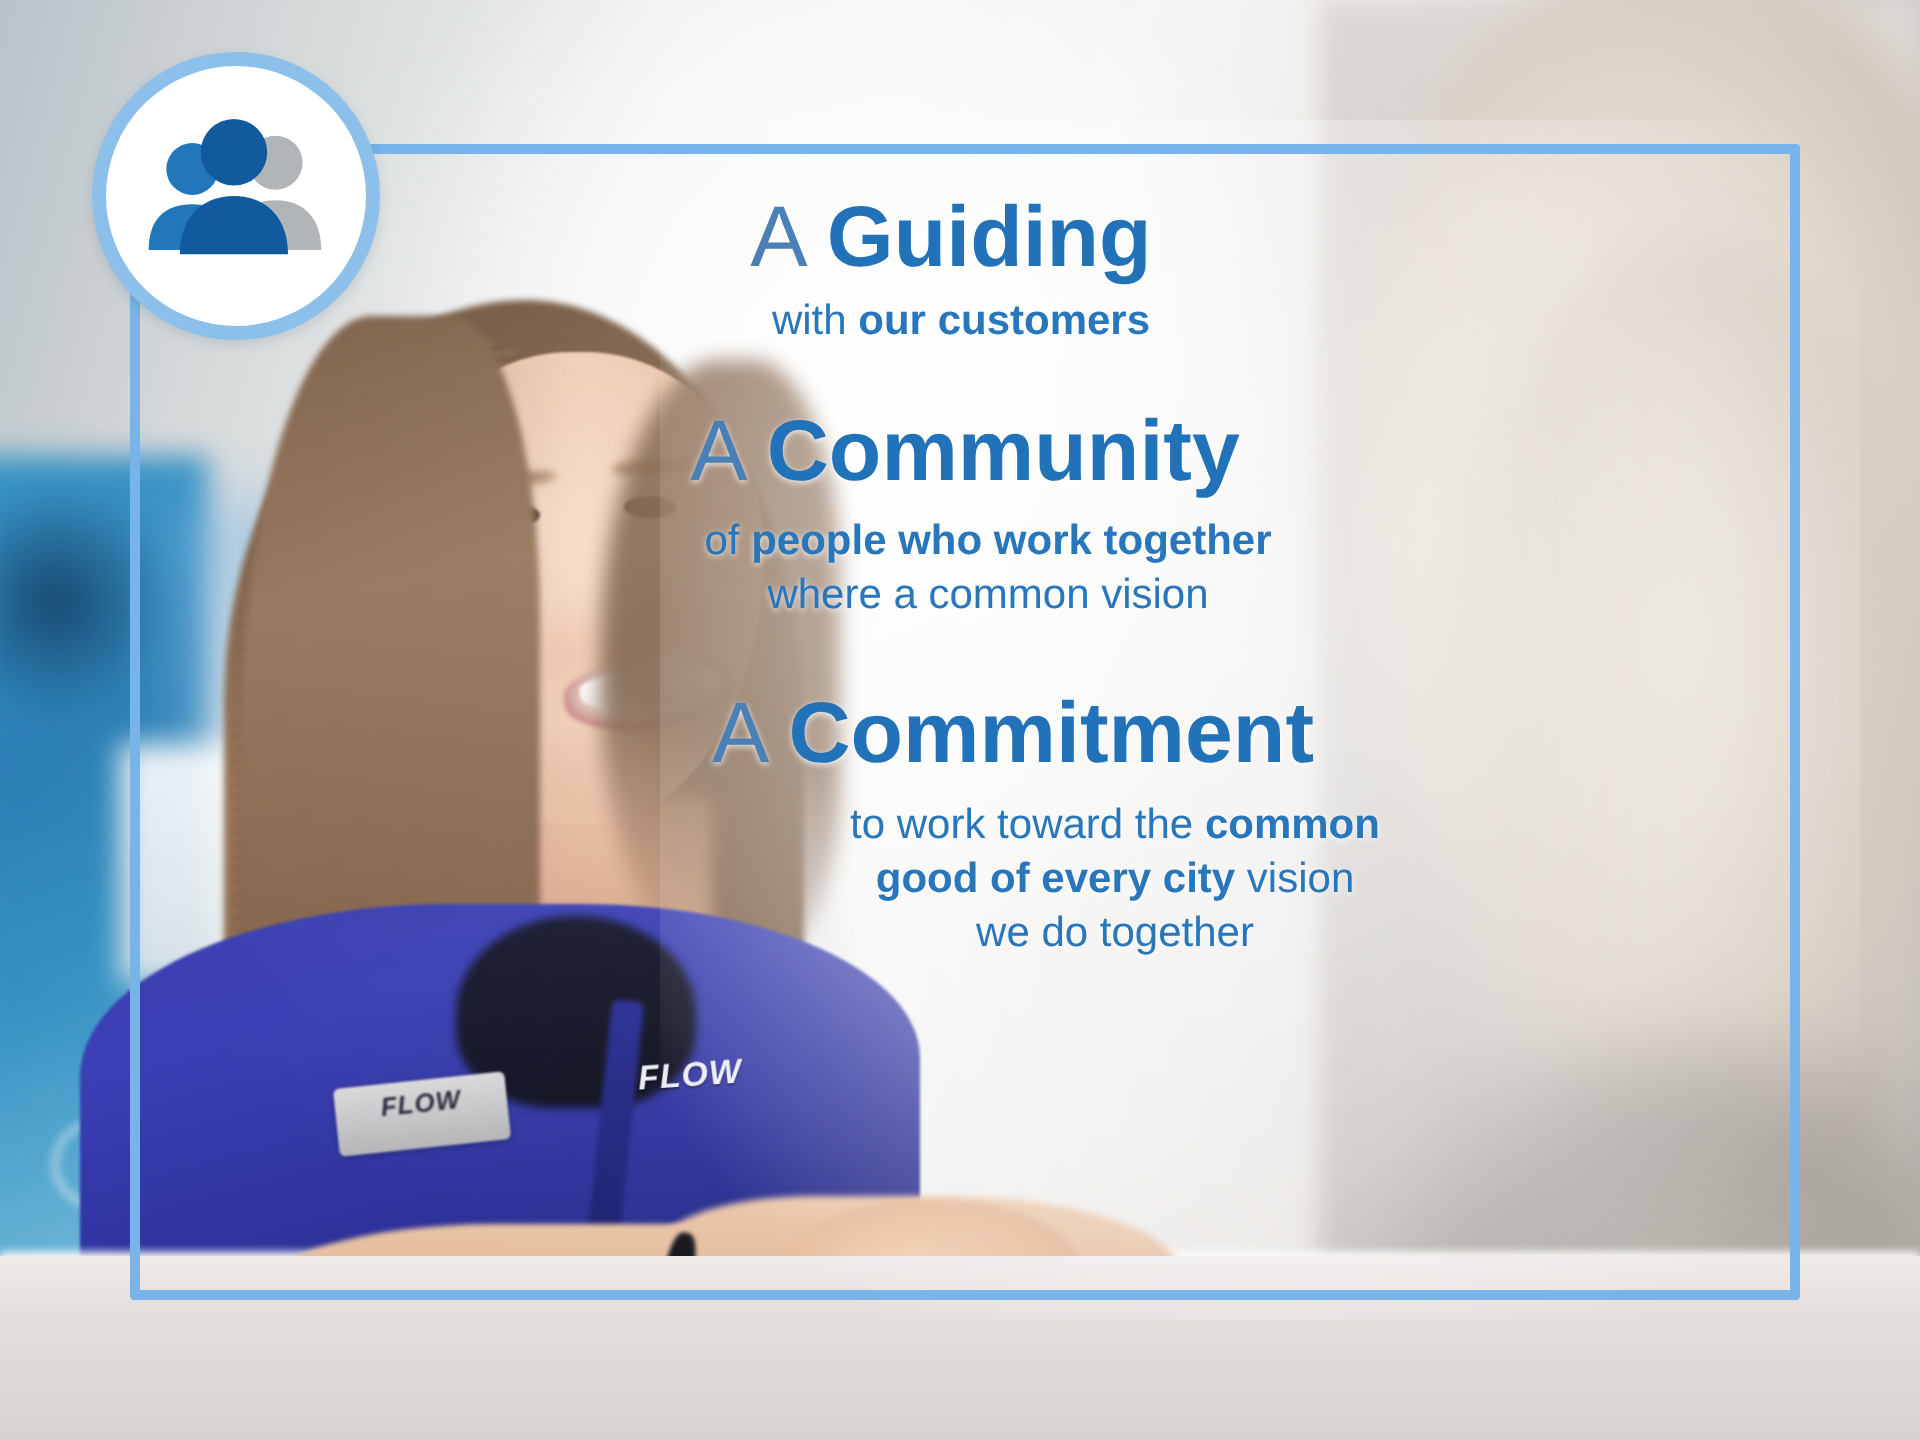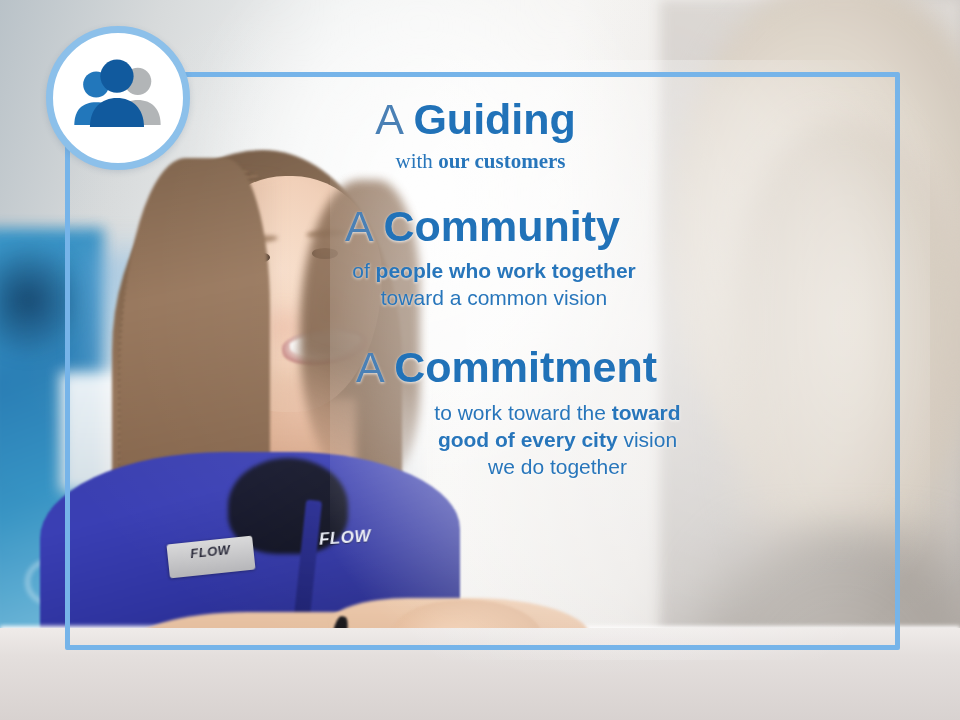--- a/index.html
+++ b/index.html
@@ -288,21 +288,21 @@
   .principle .sub b{ font-weight:bold; }
   .p1{ margin-top:24px; }
   .p1 .sub{ margin-top:6px; }
   .p2{ margin-top:28px; }
   .p2 .sub{ margin-top:8px; }
   .p3{ margin-top:32px; }
   .p3 .sub{ margin-top:10px; }
   .p1 .head{ padding-right:14px; }
   .p2 .head{ }
   .p3 .head{ padding-left:48px; }
-  .p1 .sub{ padding-right:4px;font-family:Liberation Serif, serif; }
+  .p1 .sub{ padding-right:4px; }
   .p2 .sub{ padding-left:23px; }
   .p3 .sub{ padding-left:150px; }
 </style>
 </head>
 <body>
 
 <div id="photo">
   <div class="bg-base"></div>
   <div class="bg-glow"></div>
   <div class="bg-rightwall"></div>
@@ -380,28 +380,28 @@
     </div>
   </div>
 
   <div class="principle p2">
     <div class="head">
       <span class="art">A</span>
       <span class="word">Community</span>
     </div>
     <div class="sub">
       <span>of </span><b>people who work together</b><br>
-      <span>toward a common vision</span>
+      <span>where a common vision</span>
     </div>
   </div>
 
   <div class="principle p3">
     <div class="head">
       <span class="art">A</span>
       <span class="word">Commitment</span>
     </div>
     <div class="sub">
-      <span>to work toward the </span><b>toward</b><br>
+      <span>to work toward the </span><b>common</b><br>
       <b>good of every city</b><span> vision</span><br>
       <span>we do together</span>
     </div>
   </div>
 </div>
 
 </body></html>

